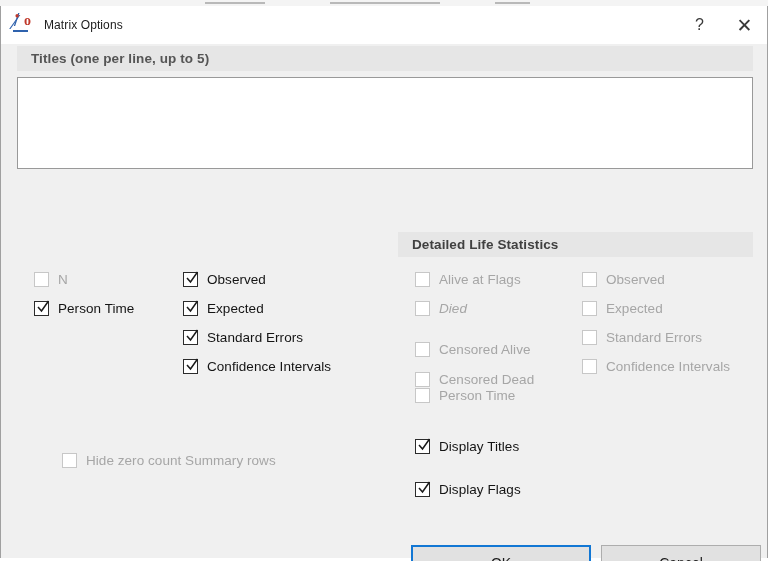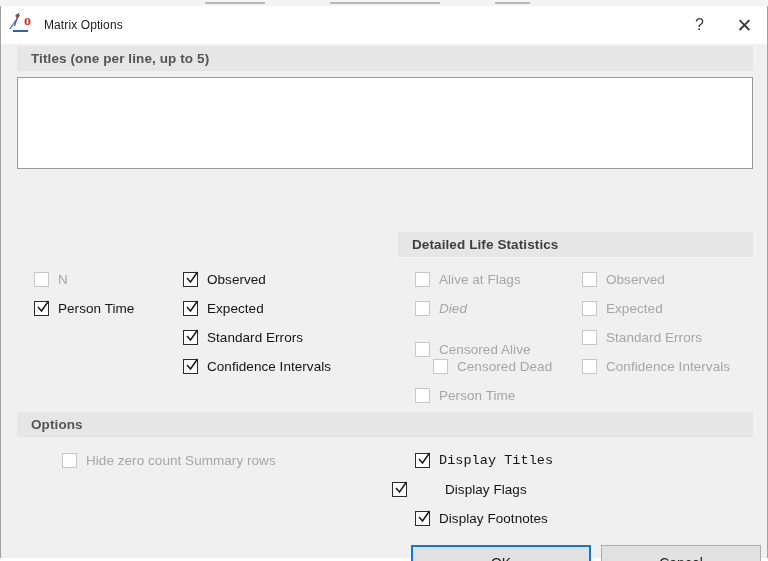--- a/index.html
+++ b/index.html
@@ -276,21 +276,21 @@
       <span class="cblabel">Alive at Flags</span>
     </div>
     <div class="cbrow disabled" style="left:414px;top:253px;font-style:italic;">
       <span class="cbox disabled"></span>
       <span class="cblabel">Died</span>
     </div>
     <div class="cbrow disabled" style="left:414px;top:282px;margin-top:12px;">
       <span class="cbox disabled"></span>
       <span class="cblabel">Censored Alive</span>
     </div>
-    <div class="cbrow disabled" style="left:414px;top:311px;margin-left:18px;">
+    <div class="cbrow disabled" style="left:414px;top:324px;">
       <span class="cbox disabled"></span>
       <span class="cblabel">Censored Dead</span>
     </div>
     <div class="cbrow disabled" style="left:414px;top:340px;">
       <span class="cbox disabled"></span>
       <span class="cblabel">Person Time</span>
     </div>
 
     <div class="cbrow disabled" style="left:581px;top:224px;">
       <span class="cbox disabled"></span>
@@ -304,57 +304,44 @@
       <span class="cbox disabled"></span>
       <span class="cblabel">Standard Errors</span>
     </div>
     <div class="cbrow disabled" style="left:581px;top:311px;">
       <span class="cbox disabled"></span>
       <span class="clip-wrap">
         <span class="cblabel">Confidence Intervals</span>
       </span>
     </div>
 
-    <div class="grp-head" style="left:16px;top:368px;width:736px;">
-      <span>Options</span>
-    </div>
 
     <div class="cbrow disabled" style="left:33px;top:405px;margin-left:28px;">
       <span class="cbox disabled"></span>
       <span class="cblabel">Hide zero count Summary rows</span>
     </div>
 
-    <div class="cbrow" style="left:414px;top:405px;font-family:Liberation Mono, monospace;">
+    <div class="cbrow" style="left:414px;top:391px;">
       <span class="cbox">
         <span class="tick">
           <svg width="13" height="14" viewBox="0 0 13 14">
               <polyline points="1,7 4.5,11 11.5,1" fill="none" stroke="#1a1a1a" stroke-width="1.5"></polyline>
             </svg>
         </span>
       </span>
       <span class="cblabel">Display Titles</span>
     </div>
-    <div class="cbrow" style="left:391px;top:434px;gap:29px;">
+    <div class="cbrow" style="left:414px;top:434px;">
       <span class="cbox">
         <span class="tick">
           <svg width="13" height="14" viewBox="0 0 13 14">
               <polyline points="1,7 4.5,11 11.5,1" fill="none" stroke="#1a1a1a" stroke-width="1.5"></polyline>
             </svg>
         </span>
       </span>
       <span class="cblabel">Display Flags</span>
-    </div>
-    <div class="cbrow" style="left:414px;top:463px;">
-      <span class="cbox">
-        <span class="tick">
-          <svg width="13" height="14" viewBox="0 0 13 14">
-              <polyline points="1,7 4.5,11 11.5,1" fill="none" stroke="#1a1a1a" stroke-width="1.5"></polyline>
-            </svg>
-        </span>
-      </span>
-      <span class="cblabel">Display Footnotes</span>
     </div>
 
     <button class="btn primary" style="left:410px;top:501px;width:180px;">OK</button>
     <button class="btn" style="left:600px;top:501px;width:160px;">Cancel</button>
 
   </div>
 </div>
 
 </body></html>

